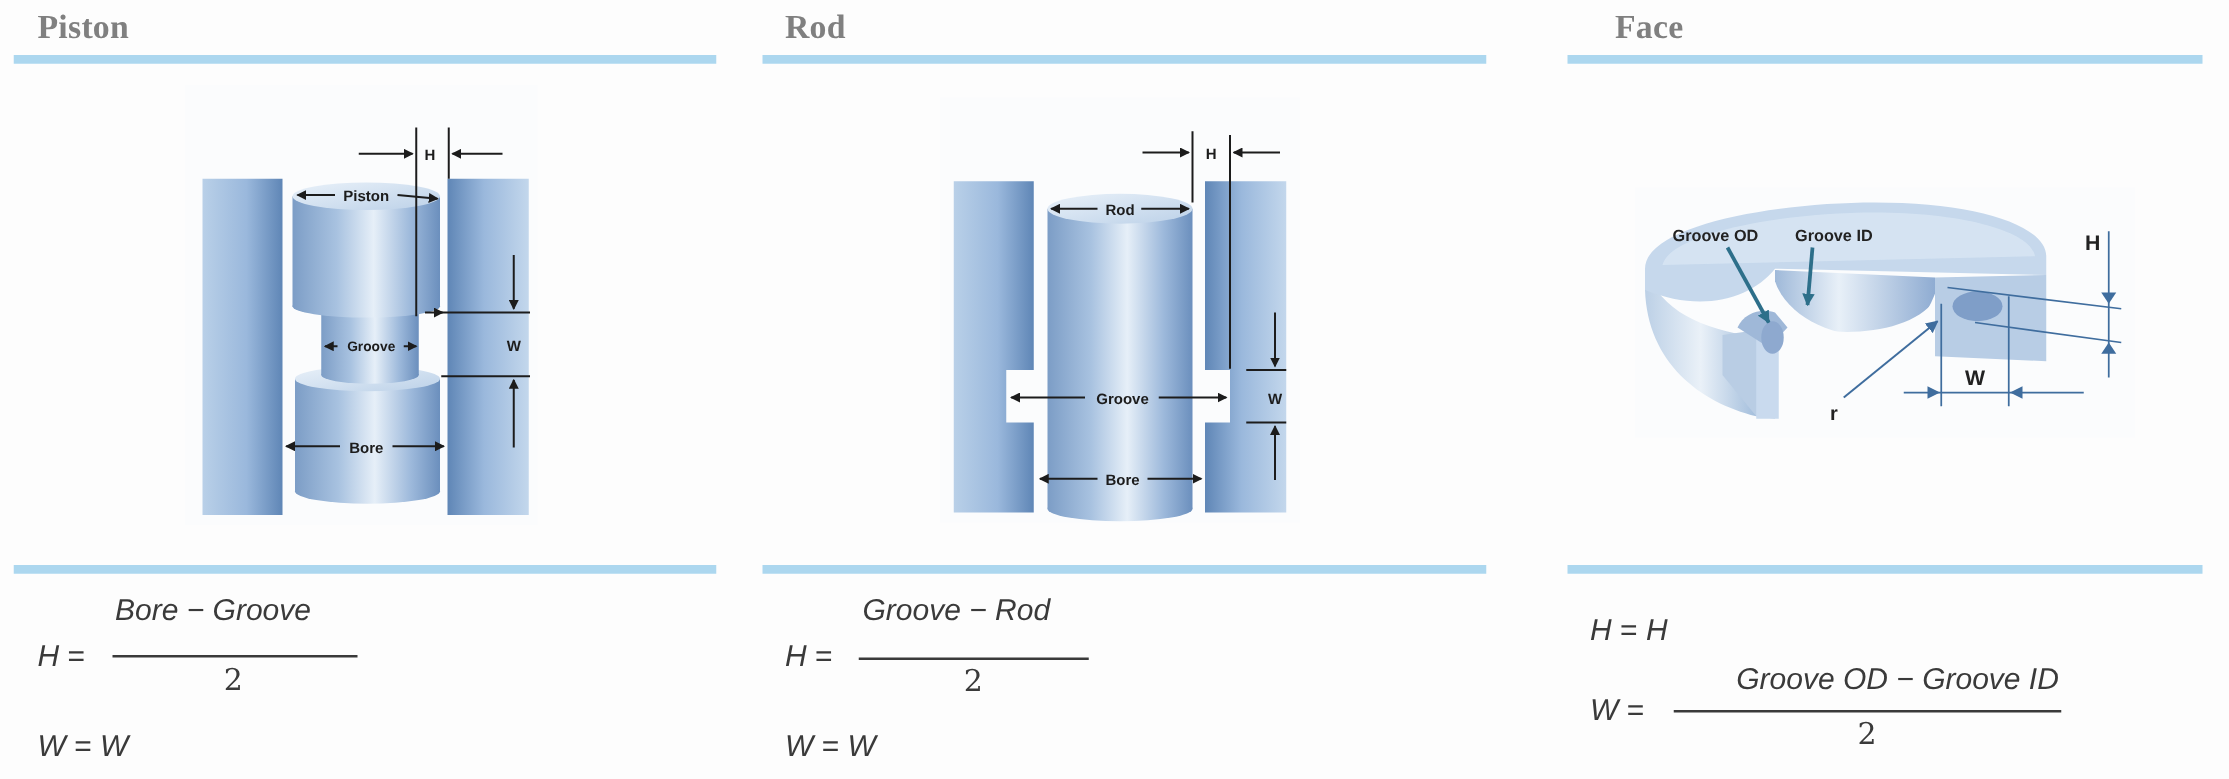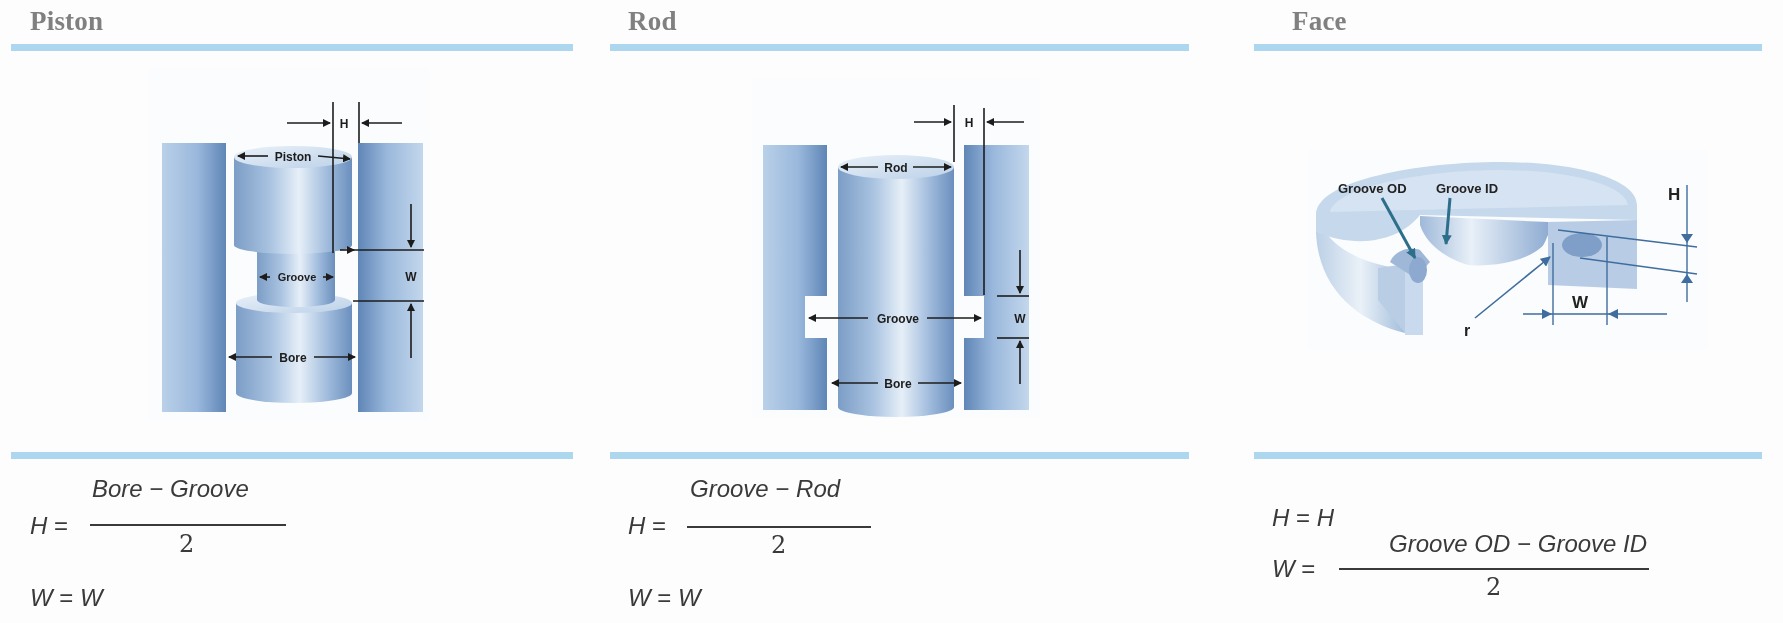--- a/index.html
+++ b/index.html
@@ -257,21 +257,21 @@
   <div class="eq" style="left:690px; top:475px;">Groove − Rod</div>
   <div class="frac-line" style="left:687px; top:526px; width:184px;"></div>
   <div class="eq-digit" style="left:771px; top:531px;">2</div>
 </div>
 <div class="eq" style="left:628px; top:584px;">
   <span>W</span>
   <span class="up">=</span>
   <span>W</span>
 </div>
 
-<div class="eq" style="left:1272px; top:504px;">
+<div class="eq" style="left:1272px; top:491px;">
   <span>H</span>
   <span class="up">=</span>
   <span>H</span>
 </div>
 <div>
   <div class="eq" style="left:1272px; top:555px;">
     <span>W</span>
     <span class="up">=</span>
   </div>
   <div class="eq" style="left:1341px; top:530px;margin-left:48px;">Groove OD − Groove ID</div>

